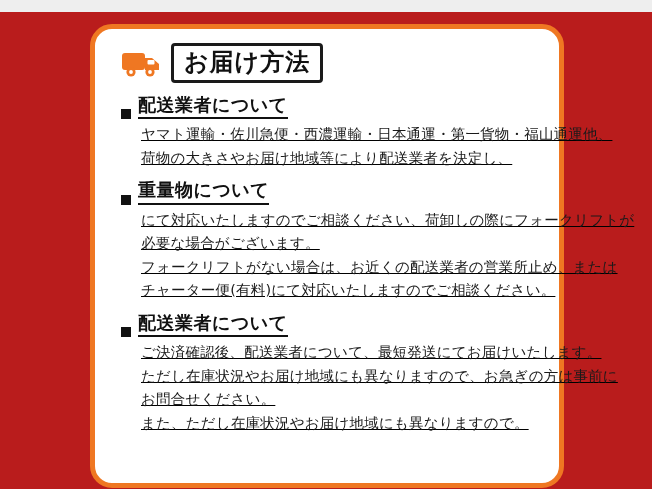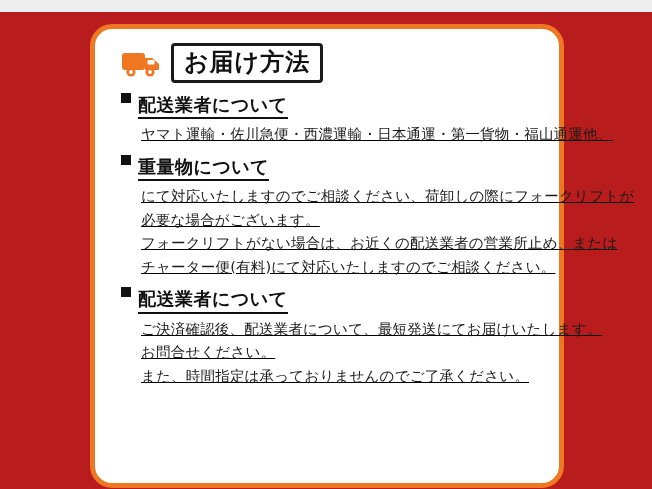--- a/index.html
+++ b/index.html
@@ -60,21 +60,21 @@
   .section {
     margin: 0 0 6px 0;
   }
   .section-heading {
     font-size: 18px;
     font-weight: bold;
     color: #111111;
     letter-spacing: 0.5px;
     margin: 8px 0 4px 8px;
     display: flex;
-    align-items: flex-start;
+    align-items: flex-end;
     line-height: 1.3;
   }
   .sq {
     display: inline-block;
     width: 10px;
     height: 10px;
     background: #111111;
     margin-right: 7px;
     flex: 0 0 auto;
     position: relative;
@@ -117,20 +117,21 @@
       <div class="title-box">お届け方法</div>
     </div>
 
     <div class="section">
       <div class="section-heading">
         <span class="sq"></span>
         <span class="heading-underline">配送業者について</span>
       </div>
       <ul class="body-lines">
         <li>ヤマト運輸・佐川急便・西濃運輸・日本通運・第一貨物・福山通運他、</li>
+        <li>荷物の大きさやお届け地域等により配送業者を決定し、</li>
       </ul>
     </div>
 
     <div class="section">
       <div class="section-heading">
         <span class="sq"></span>
         <span class="heading-underline">重量物について</span>
       </div>
       <ul class="body-lines">
         <li>にて対応いたしますのでご相談ください、荷卸しの際にフォークリフトが</li>
@@ -140,19 +141,20 @@
       </ul>
     </div>
 
     <div class="section">
       <div class="section-heading">
         <span class="sq"></span>
         <span class="heading-underline">配送業者について</span>
       </div>
       <ul class="body-lines">
         <li>ご決済確認後、配送業者について、最短発送にてお届けいたします。</li>
+        <li>ただし在庫状況やお届け地域にも異なりますので、お急ぎの方は事前に</li>
         <li>お問合せください。</li>
-        <li>また、時間指定は承っておりませんのでご了承ください。</li>
+        <li>また、ただし在庫状況やお届け地域にも異なりますので。</li>
       </ul>
     </div>
 
   </div>
 </div>
 
 </body></html>

